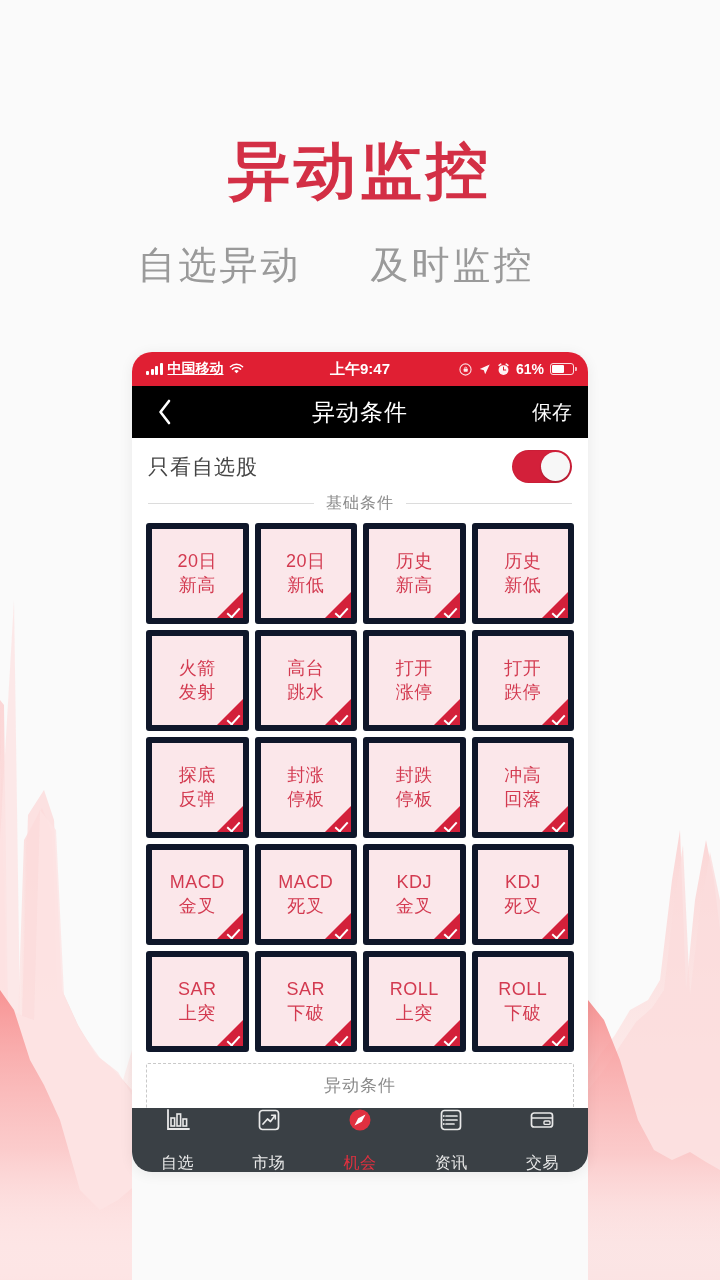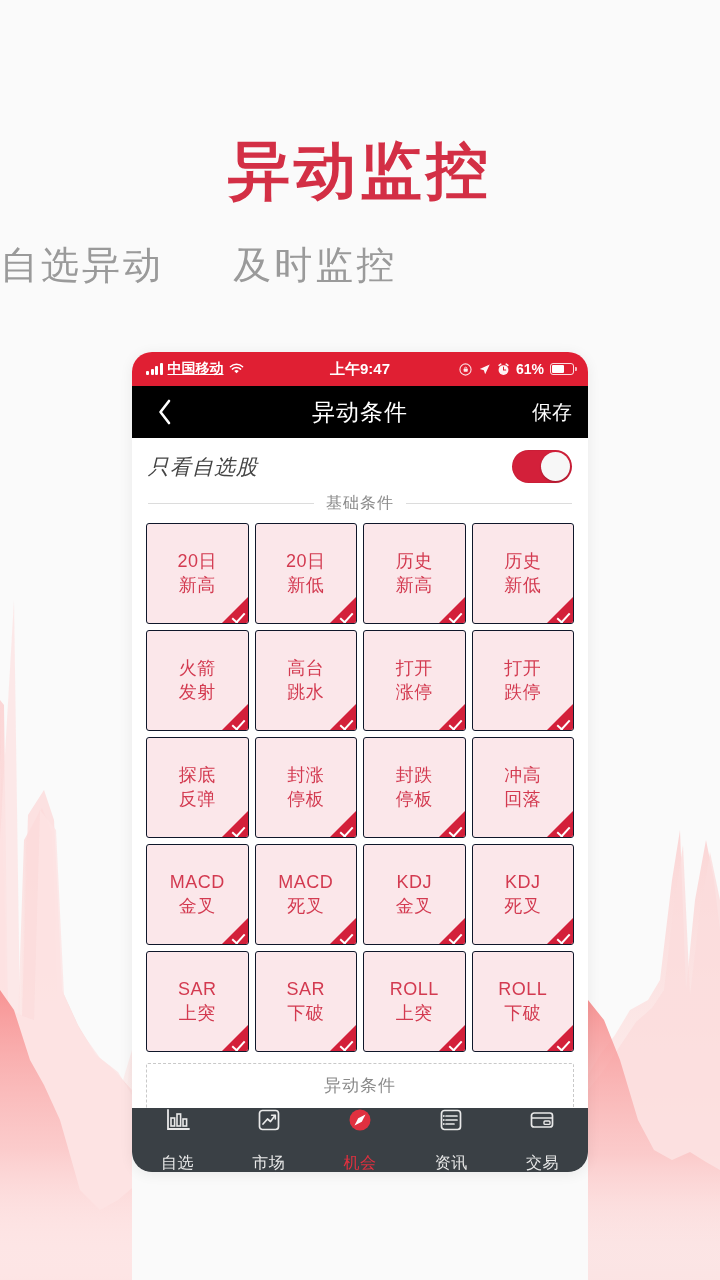--- a/index.html
+++ b/index.html
@@ -18,21 +18,21 @@
   .headline {
     position: absolute; top: 138px; left: 0; width: 720px;
     text-align: center; z-index: 3;
   }
   .headline h1 {
     font-size: 62px; font-weight: 700; color: #d32f45;
     letter-spacing: 4px; line-height: 1.05;
   }
   .subline {
     position: absolute; top: 240px; left: 0; width: 672px;
-    text-align: left; z-index: 3;
+    text-align: center; z-index: 3;
     font-size: 38px; color: #9a9a9a; letter-spacing: 3px;
   }
   .subline .gap { display: inline-block; width: 42px; }
 
   
   .phone {
     position: absolute; left: 132px; top: 352px;
     width: 456px; height: 820px;
     border-radius: 20px 20px 20px 20px;
     overflow: hidden;
@@ -77,21 +77,21 @@
   }
   .nav-save { margin-left: auto; font-size: 20px; position: relative; z-index: 2; cursor: pointer; }
 
   
   .screen-body { background: #fff; height: 734px; position: relative; overflow: hidden; }
 
   .toggle-row {
     display: flex; align-items: center; justify-content: space-between;
     padding: 12px 16px 10px 16px;
   }
-  .toggle-label { font-size: 21px; color: #444; letter-spacing: 1px; font-style: italic; }
+  .toggle-label { font-size: 21px; color: #444; letter-spacing: 1px; }
   .switch {
     width: 60px; height: 33px; border-radius: 17px; background: #d3203a;
     position: relative; cursor: pointer; box-shadow: inset 0 0 0 1px rgba(0,0,0,.04);
   }
   .switch .knob {
     position: absolute; top: 2px; right: 2px;
     width: 29px; height: 29px; border-radius: 50%;
     background: #f7f7f7; box-shadow: 0 1px 2px rgba(0,0,0,.25);
   }
 
@@ -101,21 +101,21 @@
   }
   .section-head .line { flex: 1; height: 1px; background: #dcdcdc; }
   .section-head .txt { font-size: 16px; color: #8a8a8a; letter-spacing: 1px; }
 
   .grid {
     display: grid; grid-template-columns: repeat(4, 1fr);
     gap: 6px; padding: 0 14px;
   }
   .cond-card {
     position: relative; height: 101px; border-radius: 3px;
-    background: #fbe7ea; border: 1px solid #0f172a;
+    background: #fbe7ea; border: 6px solid #0f172a;
     display: flex; align-items: center; justify-content: center;
     overflow: hidden; cursor: pointer;
   }
   .cond-card .cc-text {
     text-align: center; color: #d33a50; font-size: 18px;
     line-height: 1.32; letter-spacing: .5px; font-weight: 500;
   }
   .cond-card .cc-text .l2 { display: block; }
   .corner {
     position: absolute; right: 0; bottom: 0; width: 26px; height: 26px;

